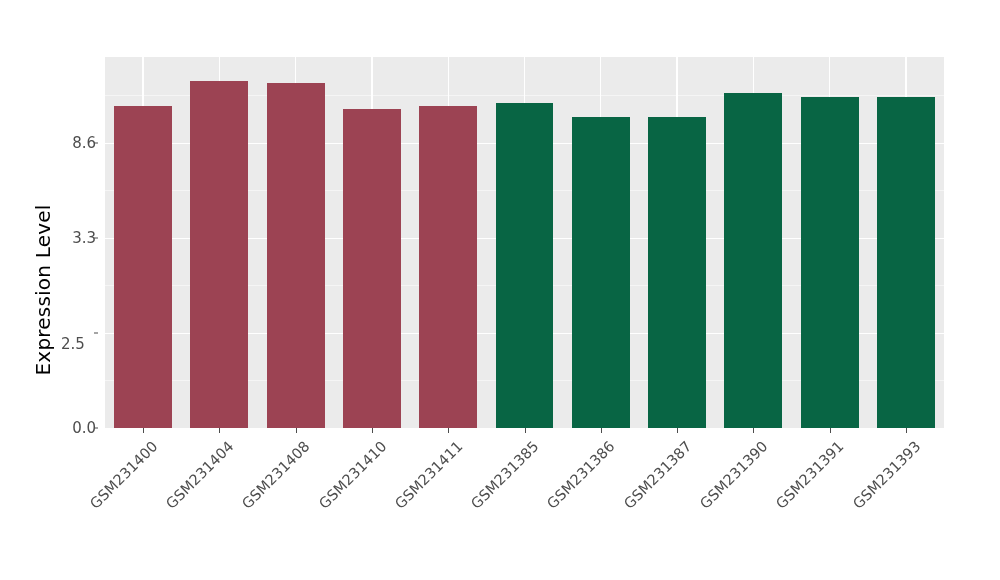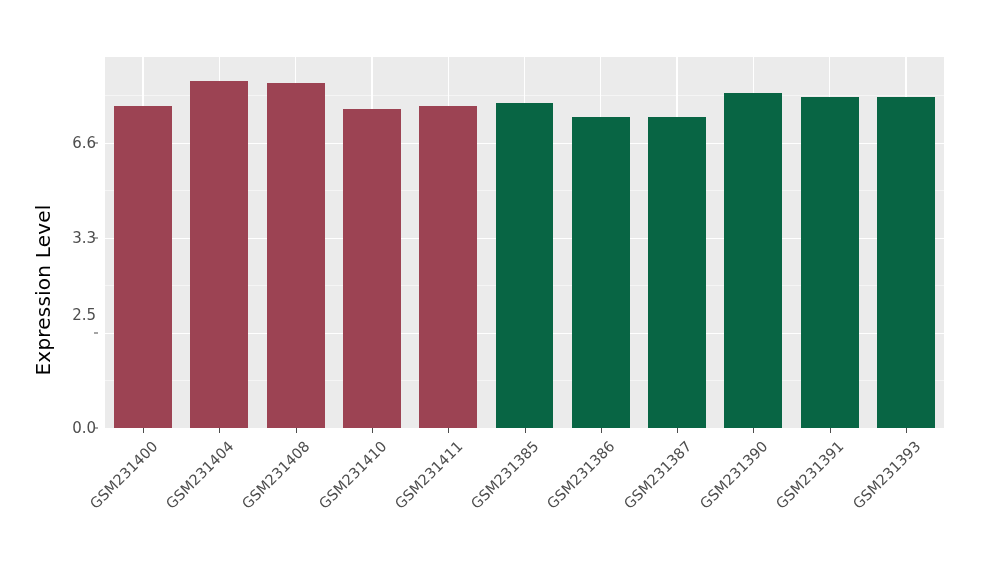--- a/index.html
+++ b/index.html
@@ -144,25 +144,25 @@
 </head>
 <body>
 
 <div id="chart-root">
 
   <div id="y-axis-title">Expression Level</div>
 
   <div id="y-ticks">
       <div class="y-tick-label" style="top: 428px;">0.0</div>
       <div class="y-tick-mark" style="top: 428px;"></div>
-      <div class="y-tick-label" style="top: 315px;">2.5</div>
+      <div class="y-tick-label" style="top: 344px; text-align: center;">2.5</div>
       <div class="y-tick-mark" style="top: 332.872px;"></div>
       <div class="y-tick-label" style="top: 237.744px;">3.3</div>
       <div class="y-tick-mark" style="top: 237.744px;"></div>
-      <div class="y-tick-label" style="top: 142.615px;">6.6</div>
+      <div class="y-tick-label" style="top: 142.615px;">8.6</div>
       <div class="y-tick-mark" style="top: 142.615px;"></div>
     </div>
 
   <div id="panel">
       <div class="grid-minor" style="top: 323.436px;"></div>
       <div class="grid-minor" style="top: 228.308px;"></div>
       <div class="grid-minor" style="top: 133.179px;"></div>
       <div class="grid-minor" style="top: 38.0513px;"></div>
       <div class="grid-major" style="top: 275.872px;"></div>
       <div class="grid-major" style="top: 180.744px;"></div>

